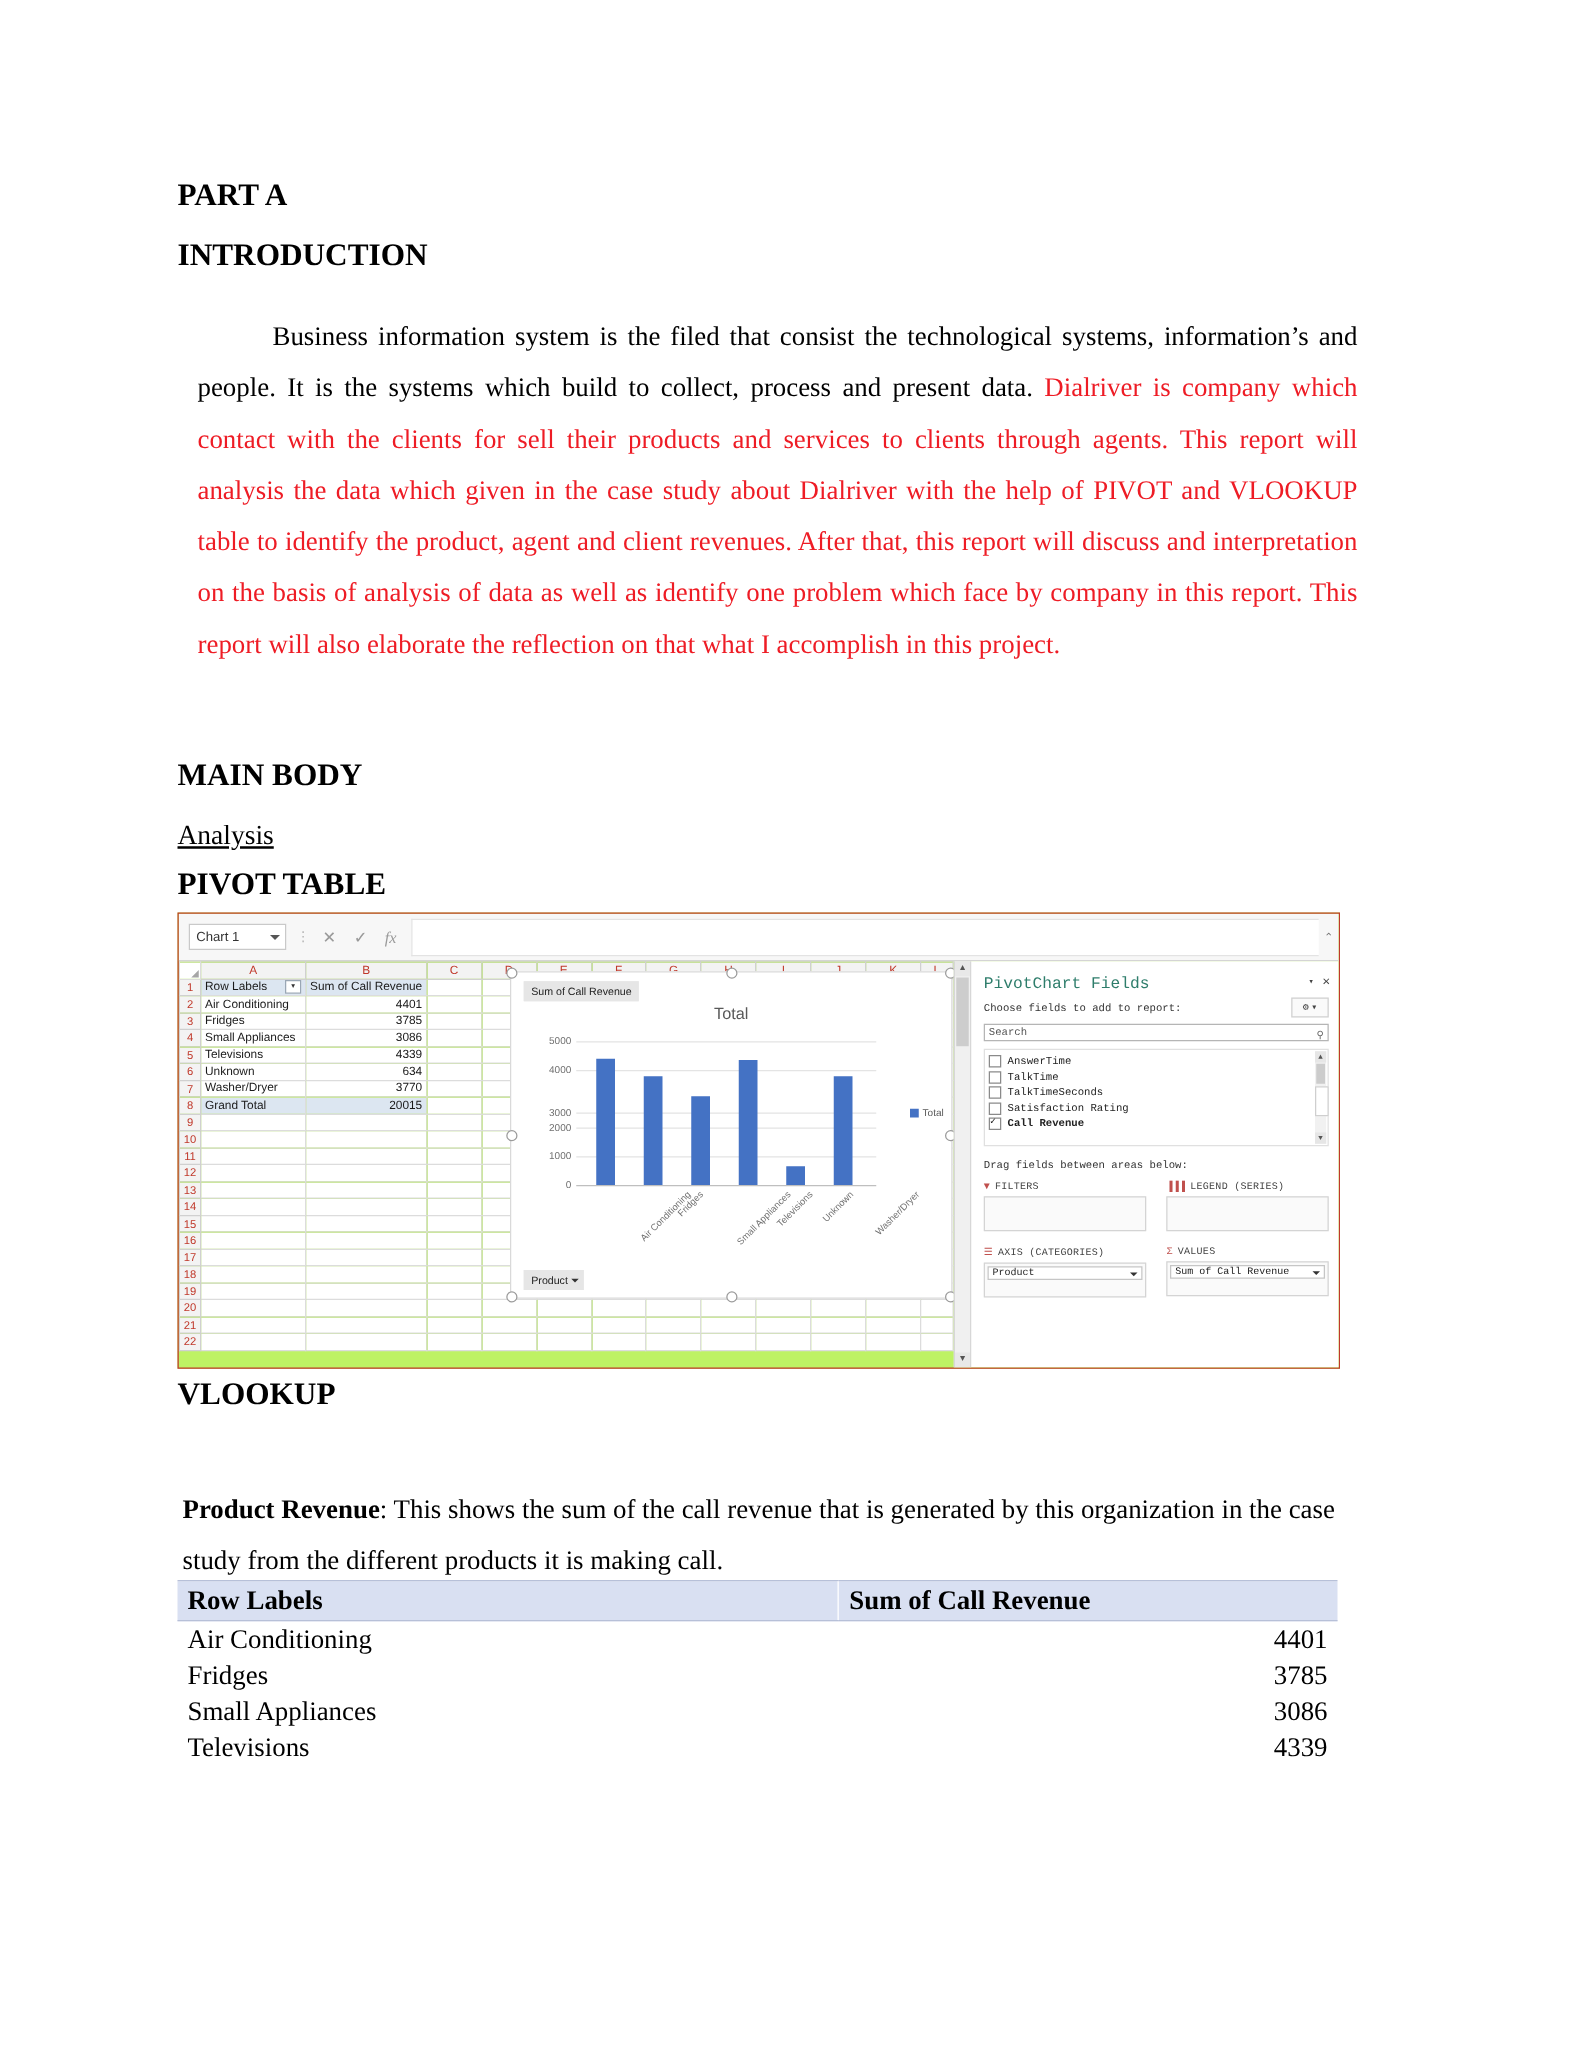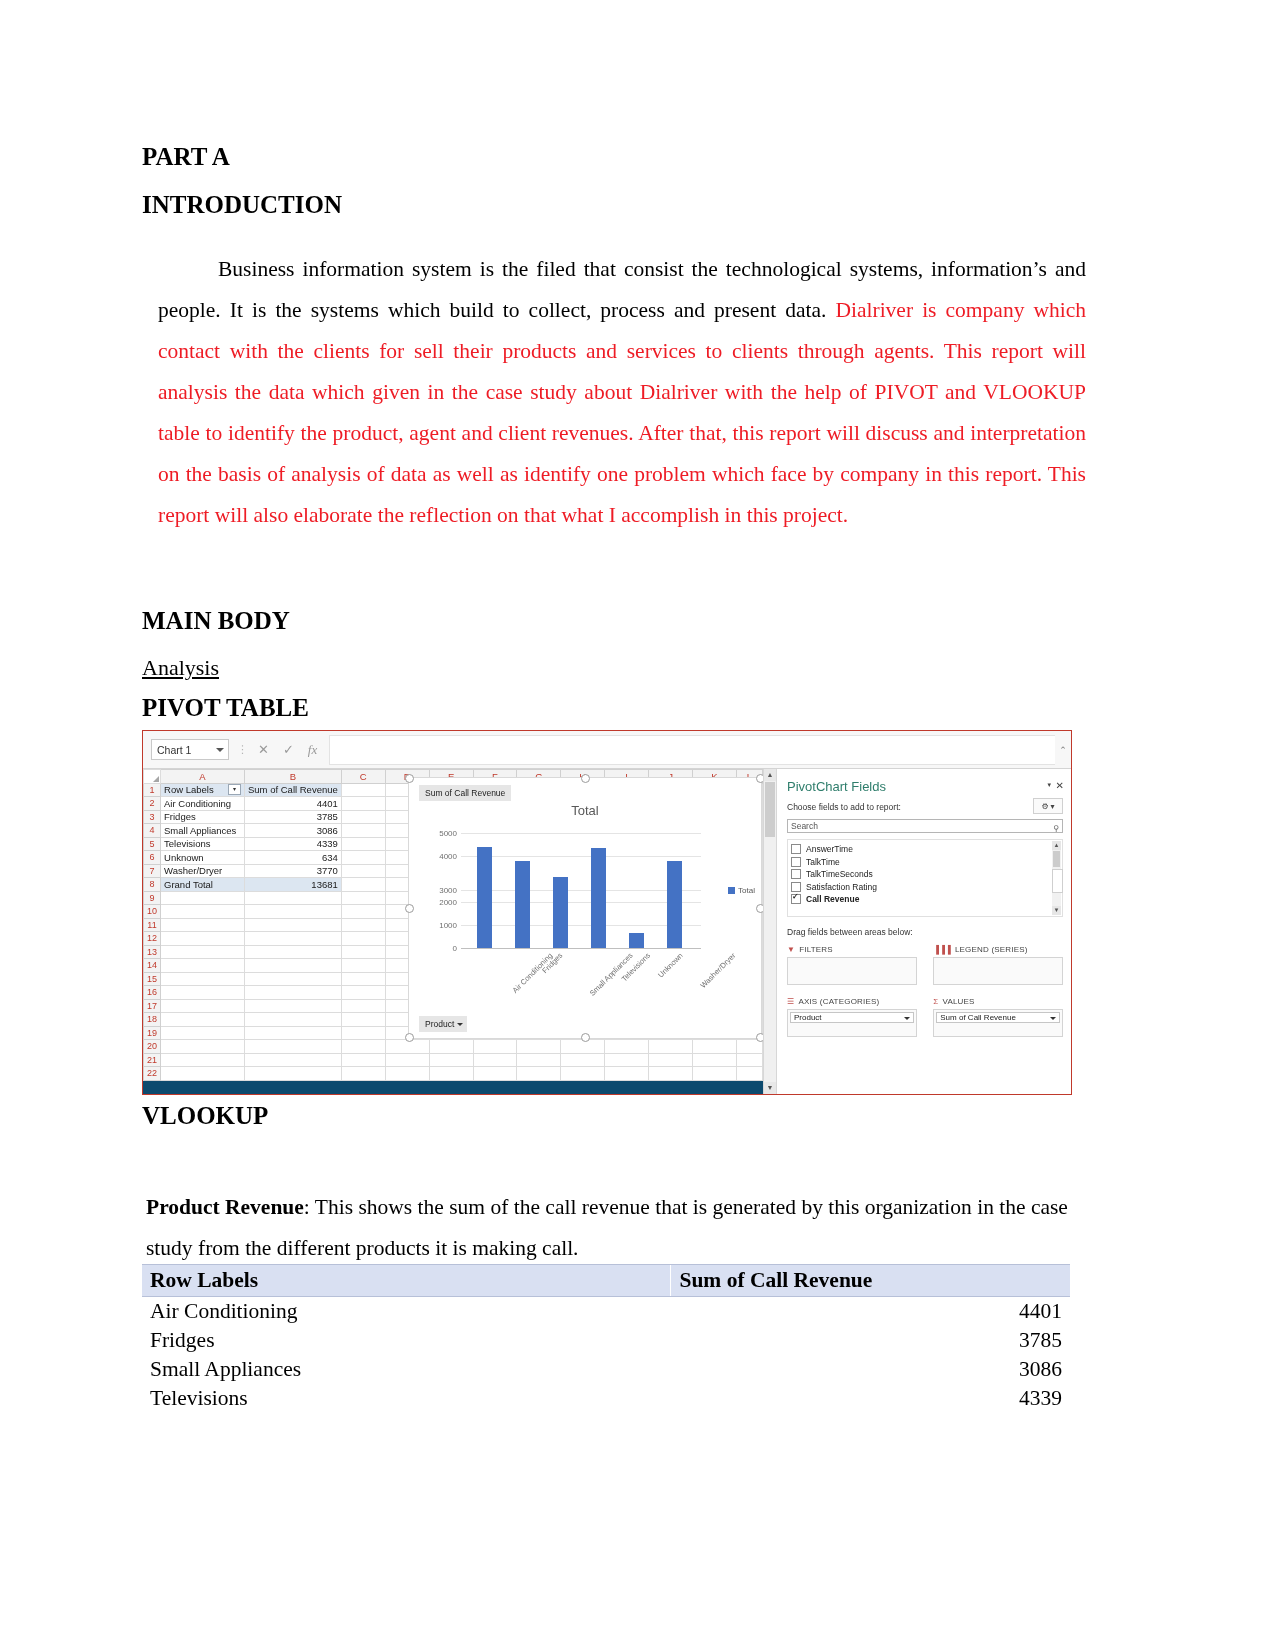--- a/index.html
+++ b/index.html
@@ -34,21 +34,21 @@
   .red { color:#ee1c25; }
 
   p.prod-rev { position:absolute; left:0; top:1183px; width:928px; margin:4px;
     font-size:21.5px; line-height:41px; text-align:left; }
   p.prod-rev b { font-weight:bold; }
 
   
   .xl {
     position:absolute; left:0px; top:730px;
     width:930px; height:365px;
-    background:#0c4a6e;
+    background:#bef264;
     border:1.5px solid #c0392b;
     box-sizing:border-box;
     font-family:"Liberation Sans", sans-serif;
     overflow:hidden;
   }
   .xl-formulabar {
     position:absolute; left:0; top:0; width:100%; height:38px;
     background:#f7f7f7; border-bottom:1px solid #d4d4d4; box-sizing:border-box;
     display:flex; align-items:center;
   }
@@ -138,21 +138,21 @@
   .vscroll { position:absolute; left:620px; top:0; width:12px; bottom:0;
     background:#f0f0f0; border-left:1px solid #d7d7d7; }
   .vscroll .arrow { width:100%; height:12px; background:#e8e8e8;
      font-size:7px; text-align:center; color:#555; line-height:12px; }
   .vscroll .arrow.bot { position:absolute; bottom:0; }
   .vscroll .thumb { position:absolute; top:13px; left:1px; width:10px; height:55px;
      background:#cdcdcd; }
 
   
   .pane { position:absolute; left:633px; top:0; right:0; bottom:0;
-    background:#ffffff; border-left:1px solid #d7d7d7; font-family:Liberation Sans, sans-serif; }
+    background:#ffffff; border-left:1px solid #d7d7d7; font-family:Liberation Mono, monospace; }
   .pane-title { position:absolute; left:10px; top:10px; font-size:13px; color:#2e7d6b; }
   .pane-x { position:absolute; right:7px; top:11px; font-size:10px; color:#444; }
   .pane-dd { position:absolute; right:20px; top:12px; font-size:7px; color:#444; }
   .pane-sub { position:absolute; left:10px; top:33px; font-size:8.5px; color:#333; }
   .pane-gear { position:absolute; right:8px; top:29px; width:28px; height:14px;
      border:1px solid #d0d0d0; background:#fafafa; font-size:8px; color:#444;
      display:flex; align-items:center; justify-content:center; gap:2px; }
   .search { position:absolute; left:10px; right:8px; top:50px; height:14px;
      border:1px solid #b5b5b5; background:#fff; font-size:8.5px; color:#555;
      padding-left:3px; box-sizing:border-box; line-height:13px; }
@@ -357,21 +357,21 @@
             <td class="c-g"></td>
                   <td class="c-h"></td>
             <td class="c-i"></td>
                   <td class="c-j"></td>
             <td class="c-k"></td>
                   <td class="c-l"></td>
           </tr>
           <tr>
             <td class="rowh">8</td>
             <td class="c-a gt">Grand Total</td>
-            <td class="c-b num gt">13681</td>
+            <td class="c-b num gt">20015</td>
             <td class="c-c"></td>
                   <td class="c-d"></td>
             <td class="c-e"></td>
                   <td class="c-f"></td>
             <td class="c-g"></td>
                   <td class="c-h"></td>
             <td class="c-i"></td>
                   <td class="c-j"></td>
             <td class="c-k"></td>
                   <td class="c-l"></td>

